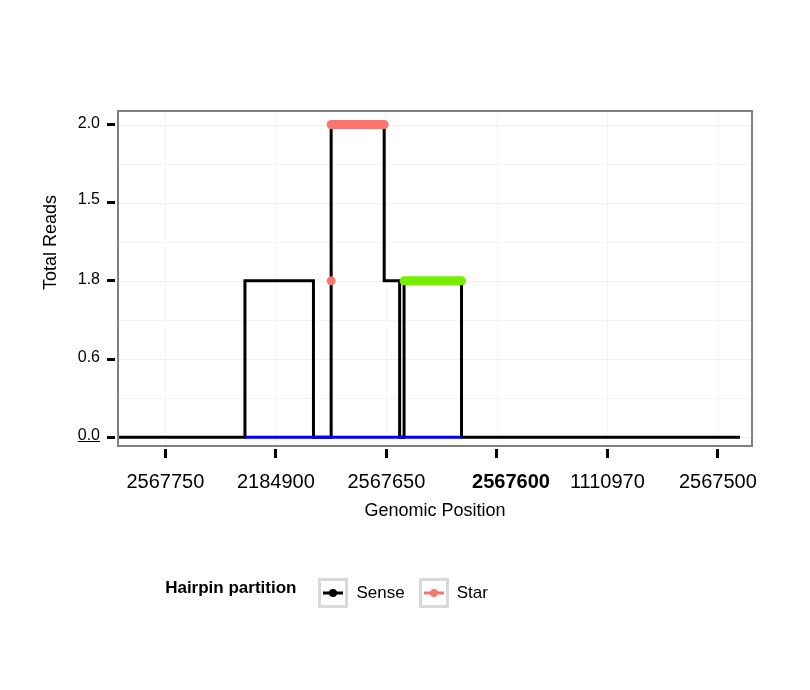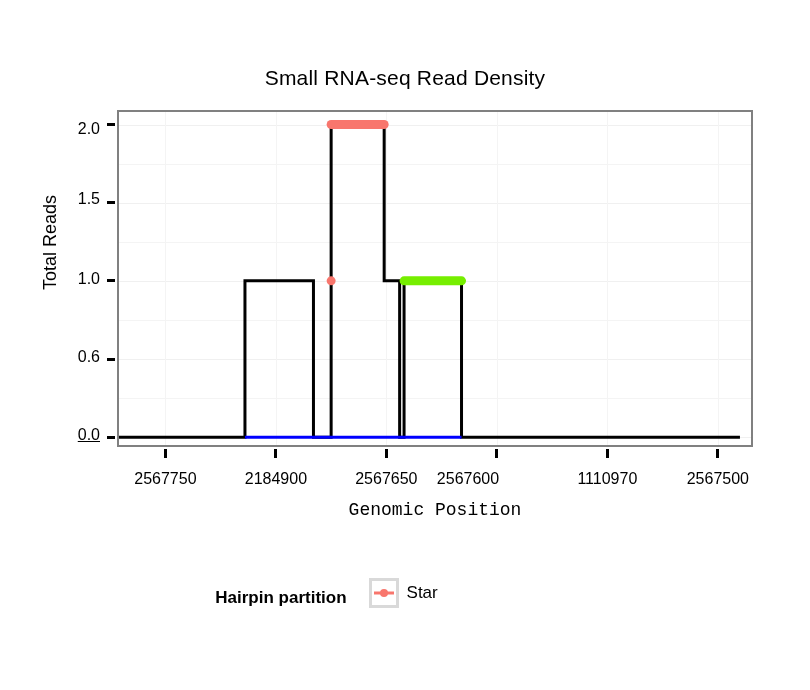--- a/index.html
+++ b/index.html
@@ -15,90 +15,89 @@
     font-size:21px;color:#000;letter-spacing:0.2px;
   }
 
   .ylab{
     position:absolute;left:-40px;top:232px;width:180px;text-align:center;
     font-size:18px;color:#000;
     transform:rotate(-90deg);transform-origin:center center;
   }
   .xlab{
     position:absolute;left:117px;top:500px;width:636px;text-align:center;
-    font-size:18px;color:#000;font-family:Liberation Mono, monospace;
+    font-size:18px;color:#000;
   }
 
   
   #panel{
     position:absolute;left:117px;top:110px;width:636px;height:337px;
     border:2px solid #808080;background:#ffffff;box-sizing:border-box;
   }
   #panel-inner{position:absolute;inset:0;overflow:hidden;}
 
   .gridline{position:absolute;background:#f4f4f4;}
   .grid-h{left:0;width:100%;height:1px;}
   .grid-v{top:0;height:100%;width:1px;}
   .grid-h.major{background:#f0f0f0;}
 
   
   .ytick-mark{position:absolute;left:107px;width:8px;height:3px;background:#000;}
   .ytick-label{position:absolute;left:0;width:100px;text-align:right;font-size:16px;color:#000;}
   .xtick-mark{position:absolute;top:449px;width:3px;height:9px;background:#000;}
-  .xtick-label{position:absolute;top:470px;width:140px;margin-left:-70px;text-align:center;font-size:16px;color:#000;}
+  .xtick-label{position:absolute;top:470px;width:140px;margin-left:-70px;text-align:center;font-size:20px;color:#000;}
 
   
   svg.series{position:absolute;left:0;top:0;}
 
   
   #legend{
     position:absolute;left:0;top:578px;width:667px;
-    display:flex;align-items:flex-end;justify-content:center;gap:4px;
+    display:flex;align-items:flex-start;justify-content:center;gap:4px;
   }
   #legend-title{font-size:17px;font-weight:bold;color:#000;margin-right:18px;}
   .legend-item{display:flex;align-items:center;margin-right:14px;}
   .legend-key{
     width:30px;height:30px;border:3px solid #d9d9d9;background:#fff;
     box-sizing:border-box;display:flex;align-items:center;justify-content:center;
     margin-right:8px;
   }
   .legend-key svg{display:block;}
   .legend-label{font-size:17px;color:#000;}
 </style>
 </head>
 <body>
 
 <div id="root">
 
-  <div class="plot-title">Small RNA-seq Read Density</div>
 
   <div class="ylab">Total Reads</div>
   <div class="xlab">Genomic Position</div>
 
   <div id="yticks">
       <div class="ytick-mark" style="top: 435.683px;"></div>
       <div class="ytick-label" style="top: 426.183px; text-decoration: underline;">0.0</div>
       <div class="ytick-mark" style="top: 357.514px;"></div>
       <div class="ytick-label" style="top: 348.014px;">0.6</div>
       <div class="ytick-mark" style="top: 279.345px;"></div>
-      <div class="ytick-label" style="top: 269.845px;">1.0</div>
+      <div class="ytick-label" style="top: 269.845px;">1.8</div>
       <div class="ytick-mark" style="top: 201.176px;"></div>
       <div class="ytick-label" style="top: 190px;">1.5</div>
       <div class="ytick-mark" style="top: 123.007px;"></div>
-      <div class="ytick-label" style="top: 113.507px; margin-top: 6px;">2.0</div>
+      <div class="ytick-label" style="top: 113.507px;">2.0</div>
     </div>
   <div id="xticks">
       <div class="xtick-mark" style="left: 163.906px;"></div>
       <div class="xtick-label" style="left: 165.406px;">2567750</div>
       <div class="xtick-mark" style="left: 274.395px;"></div>
       <div class="xtick-label" style="left: 275.895px;">2184900</div>
       <div class="xtick-mark" style="left: 384.885px;"></div>
       <div class="xtick-label" style="left: 386.385px;">2567650</div>
       <div class="xtick-mark" style="left: 495.374px;"></div>
-      <div class="xtick-label" style="left: 468px;">2567600</div>
+      <div class="xtick-label" style="left: 511px; font-weight: bold;">2567600</div>
       <div class="xtick-mark" style="left: 605.864px;"></div>
       <div class="xtick-label" style="left: 607.364px;">1110970</div>
       <div class="xtick-mark" style="left: 716.353px;"></div>
       <div class="xtick-label" style="left: 717.853px;">2567500</div>
     </div>
 
   <div id="panel">
     <div id="panel-inner">
       <div id="grid">
           <div class="gridline grid-h major" style="top: 325.183px;"></div>
@@ -134,20 +133,29 @@
         </svg>
     </div>
   </div>
 
   <div id="legend">
     <span id="legend-title">Hairpin partition</span>
     <div id="legend-items" style="display: flex; align-items: center;">
         <div class="legend-item">
           <div class="legend-key">
             <svg width="22" height="18" viewBox="0 0 22 18">
+              <line x1="1" y1="9" x2="21" y2="9" stroke="#000000" stroke-width="3"></line>
+              <circle cx="11" cy="9" r="4" fill="#000000"></circle>
+            </svg>
+          </div>
+          <span class="legend-label">Sense</span>
+        </div>
+        <div class="legend-item">
+          <div class="legend-key">
+            <svg width="22" height="18" viewBox="0 0 22 18">
               <line x1="1" y1="9" x2="21" y2="9" stroke="#F8766D" stroke-width="3"></line>
               <circle cx="11" cy="9" r="4" fill="#F8766D"></circle>
             </svg>
           </div>
           <span class="legend-label">Star</span>
         </div>
       </div>
   </div>
 
 </div>

